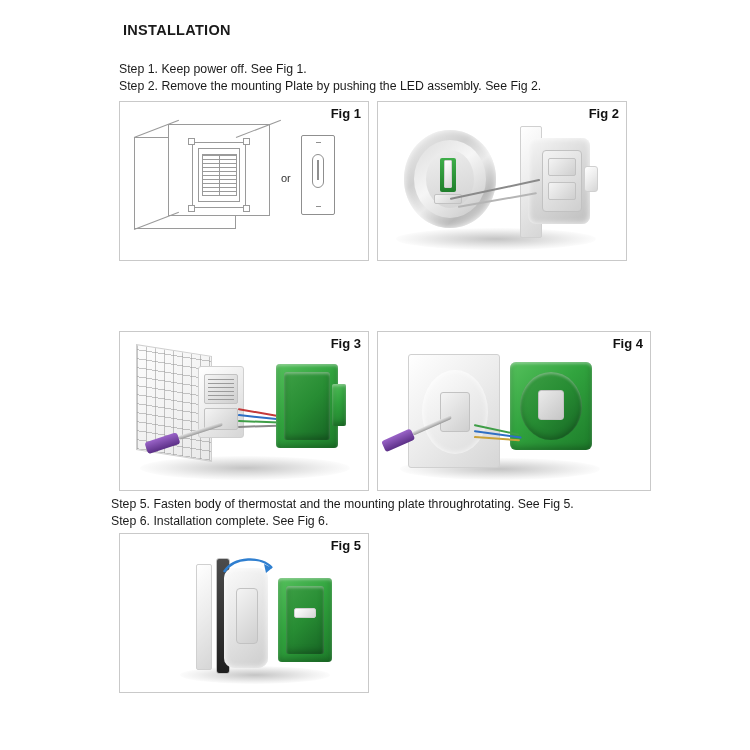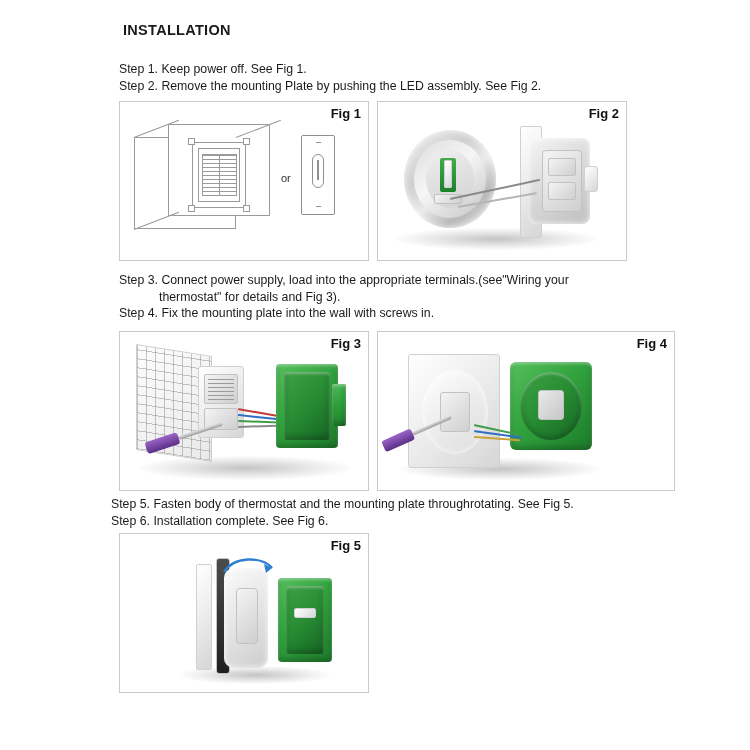--- a/index.html
+++ b/index.html
@@ -241,25 +241,20 @@
         <div class="greybox" style="left:170px; top:56px; width:28px; height:18px;"></div>
         <div class="greybox" style="left:170px; top:80px; width:28px; height:18px;"></div>
         <div class="whitebox" style="left:206px; top:64px; width:14px; height:26px; border-radius:3px;"></div>
 
         <div class="wire" style="left:72px; top:96px; width:92px; background:#8a8a8a; transform:rotate(-12deg);"></div>
         <div class="wire" style="left:80px; top:104px; width:80px; background:#b5b5b5; transform:rotate(-10deg);"></div>
       </div>
     </div>
   </div>
 
-  <div class="steps indent-wrap" style="left:119px; top:272px;">
-    <div>Step 3. Connect power supply, load into the appropriate terminals.(see"Wiring your</div>
-    <div class="cont">thermostat" for details and Fig 3).</div>
-    <div>Step 4. Fix the mounting plate into the wall with screws in.</div>
-  </div>
 
   <div class="figrow" style="left:119px; top:331px;">
 
     <div class="figbox" style="width:250px;height:160px;">
       <div class="figlabel">Fig 3</div>
       <div class="art">
         <div class="shadow" style="left:20px; top:124px; width:210px; height:24px;"></div>
 
         <div class="mesh" style="left:16px; top:18px; width:76px; height:106px; transform:skewY(9deg);"></div>
 
@@ -277,21 +272,21 @@
         <div class="greenbox dark" style="left:164px; top:40px; width:46px; height:68px; border-radius:3px;"></div>
         <div class="greenbox" style="left:212px; top:52px; width:14px; height:42px; border-radius:2px;"></div>
 
         <div class="screwdriver" style="left:58px; top:104px; transform:rotate(-18deg);">
           <div class="sd-shaft" style="left:0; top:0; width:46px;"></div>
           <div class="sd-handle" style="left:-34px; top:-4px; width:34px;"></div>
         </div>
       </div>
     </div>
 
-    <div class="figbox" style="width:298px;height:160px;text-decoration:underline;">
+    <div class="figbox" style="width:274px;height:160px;text-decoration:underline;">
       <div class="figlabel">Fig 4</div>
       <div class="art">
         <div class="shadow" style="left:22px; top:126px; width:200px; height:22px;"></div>
 
         <div class="whitebox" style="left:30px; top:22px; width:92px; height:114px; border-radius:3px;"></div>
         <div class="ring" style="left:44px; top:38px; width:66px; height:84px; border-radius:50%; background:linear-gradient(140deg,#ffffff,#ededed 50%,#dcdcdc);"></div>
         <div class="greybox" style="left:62px; top:60px; width:30px; height:40px; border-radius:3px;"></div>
 
         <div class="screwdriver" style="left:34px; top:100px; transform:rotate(-24deg);">
           <div class="sd-shaft" style="left:0; top:0; width:42px;"></div>

